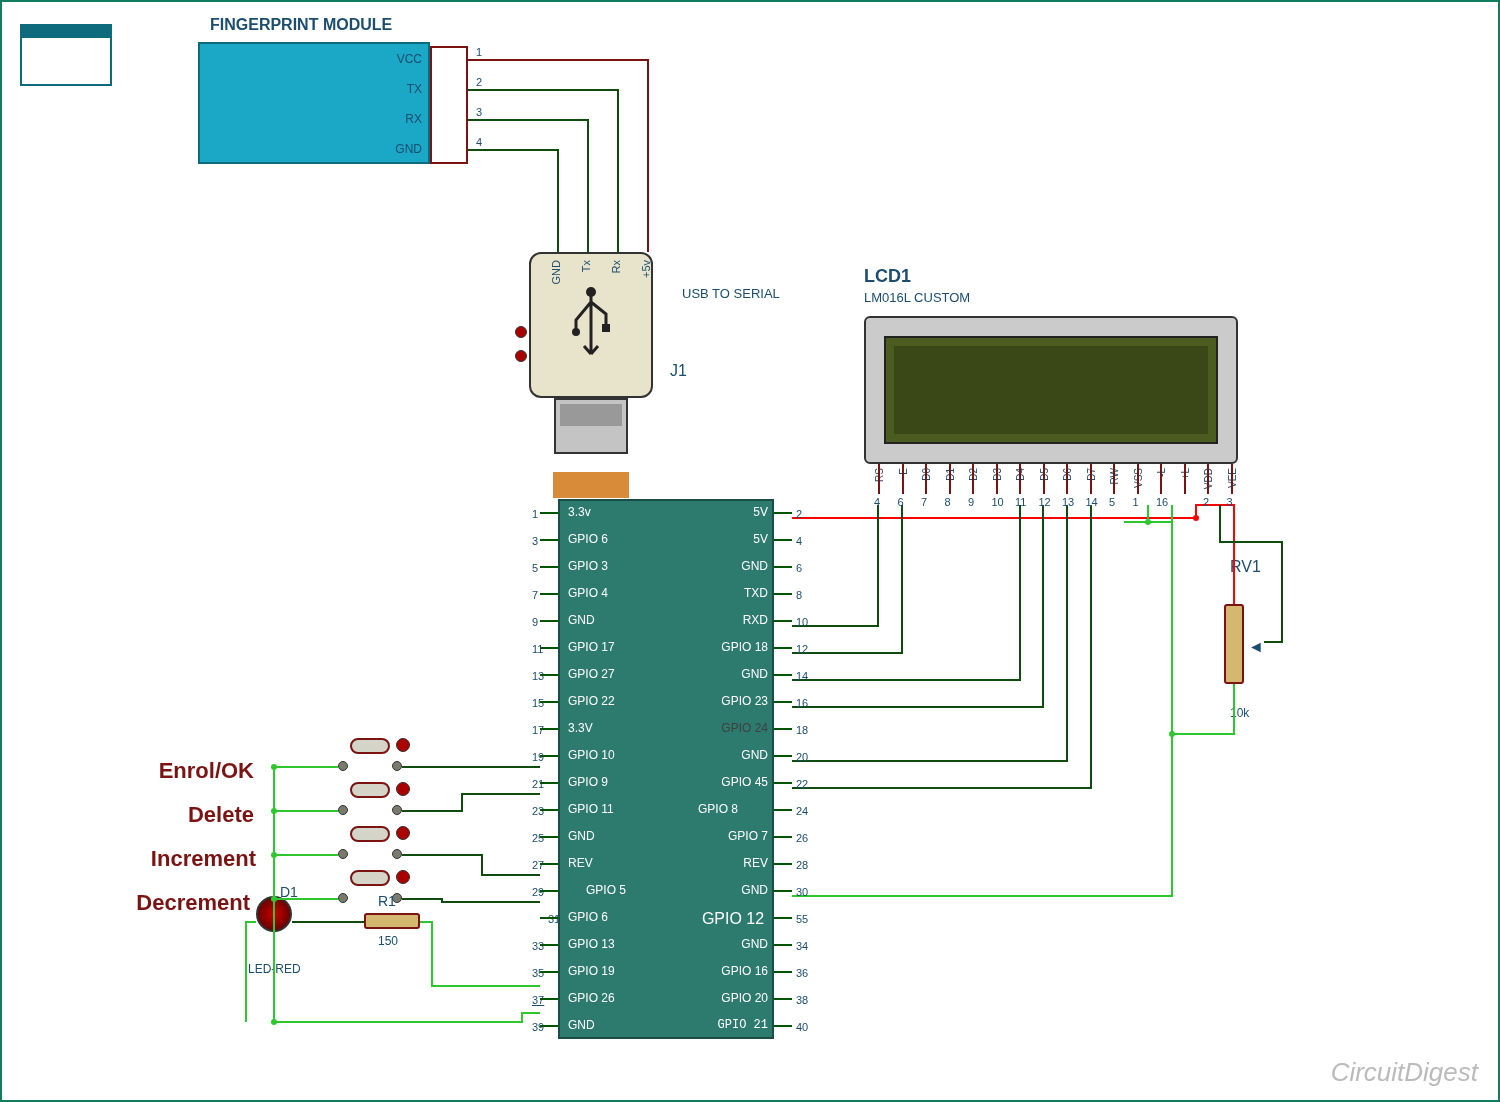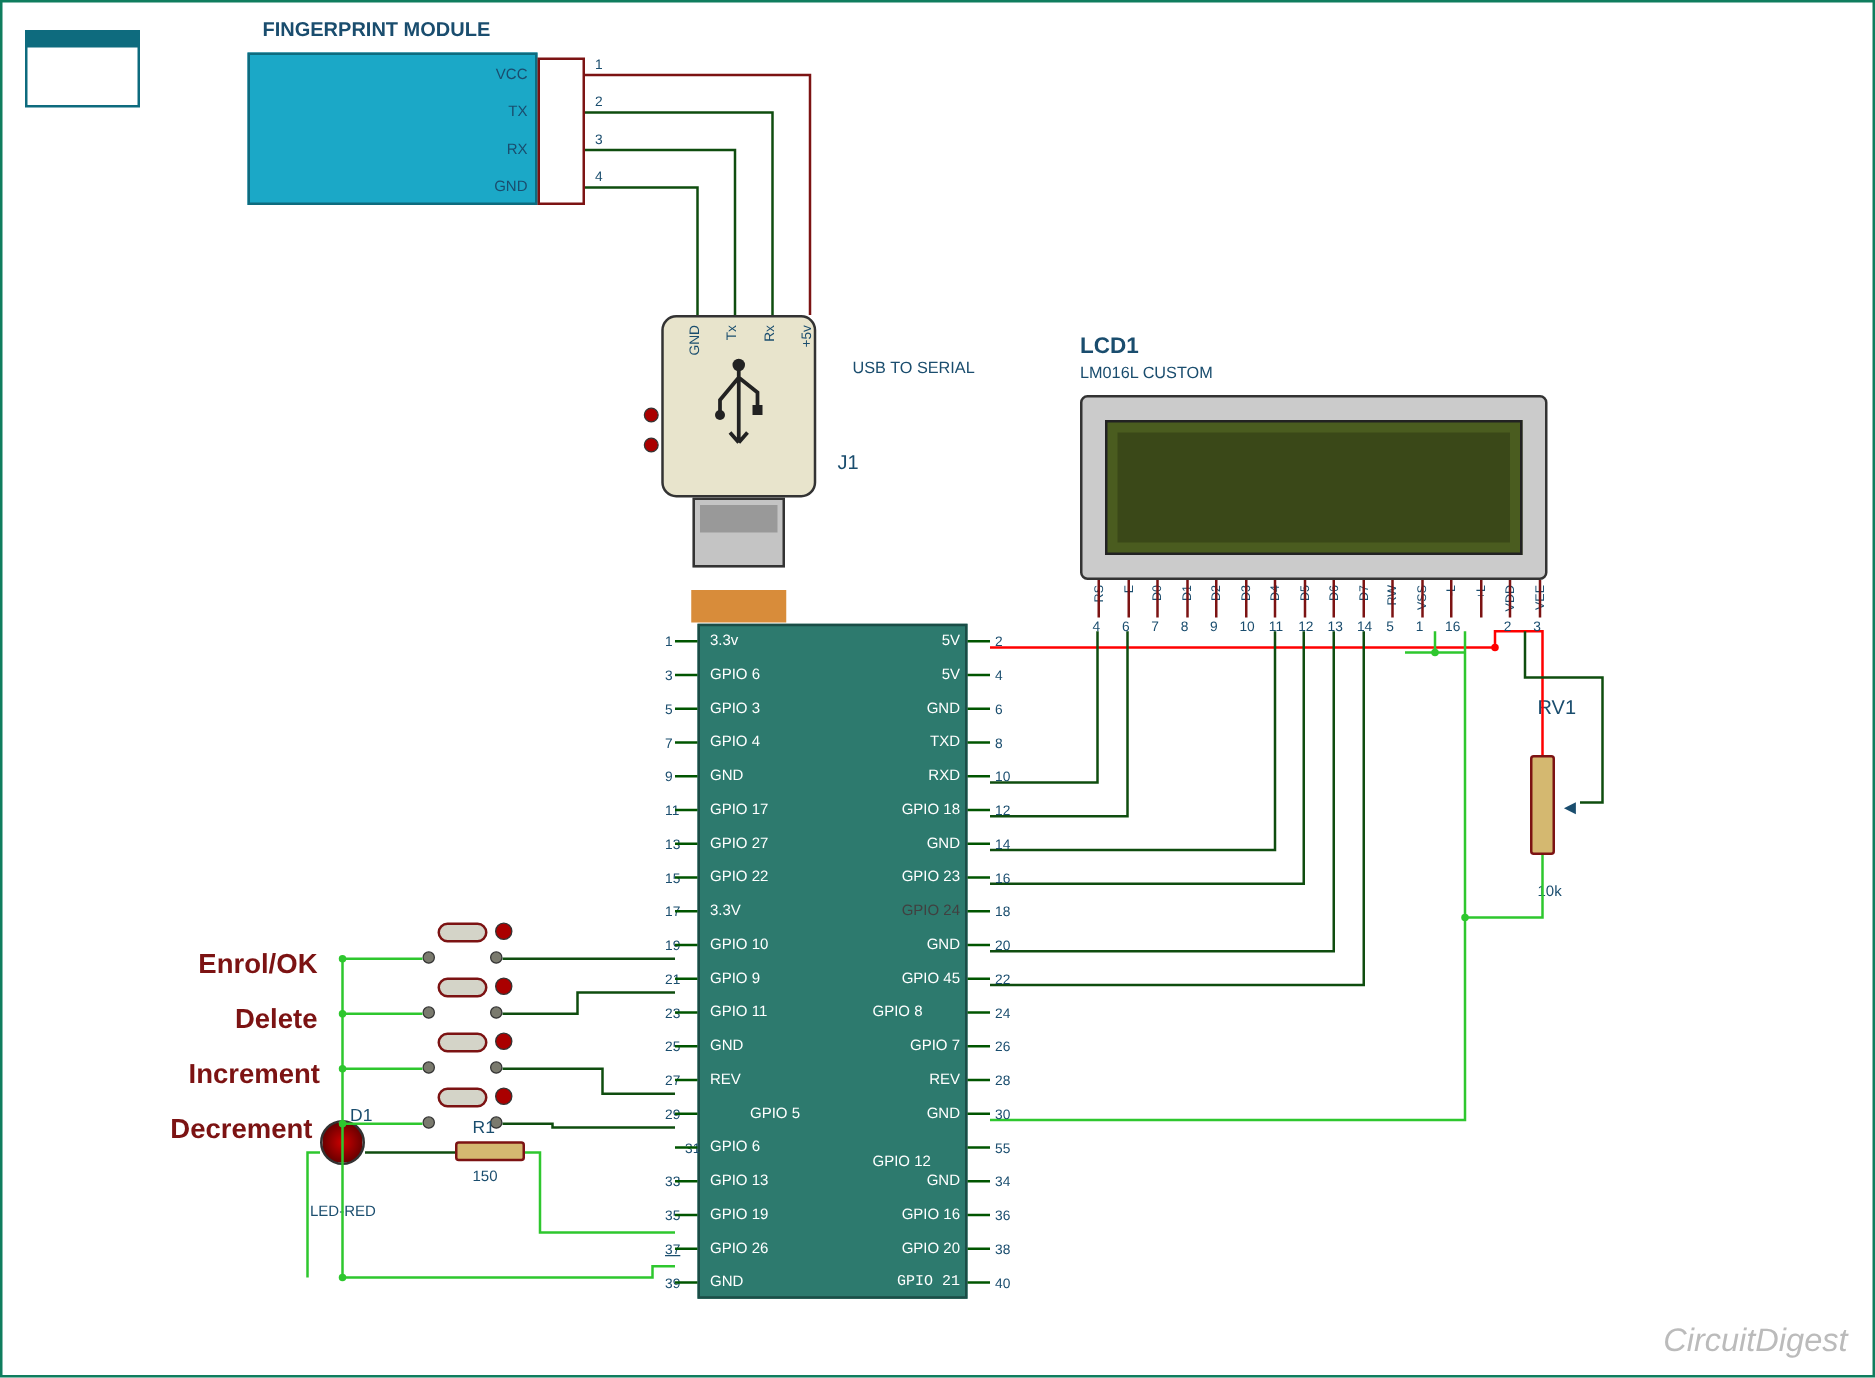--- a/index.html
+++ b/index.html
@@ -223,21 +223,21 @@
      <div style="position:absolute;left:538px;top:807px;width:18px;height:2px;background:#005500;"></div>
      <div class="label" style="left:566px;top:800px;color:#fff;font-size:12px;">GPIO 11</div>
     <div class="pin-num" style="left:530px;top:830px;">25</div>
      <div style="position:absolute;left:538px;top:834px;width:18px;height:2px;background:#005500;"></div>
      <div class="label" style="left:566px;top:827px;color:#fff;font-size:12px;">GND</div>
     <div class="pin-num" style="left:530px;top:857px;">27</div>
      <div style="position:absolute;left:538px;top:861px;width:18px;height:2px;background:#005500;"></div>
      <div class="label" style="left:566px;top:854px;color:#fff;font-size:12px;">REV</div>
     <div class="pin-num" style="left:530px;top:884px;">29</div>
      <div style="position:absolute;left:538px;top:888px;width:18px;height:2px;background:#005500;"></div>
-     <div class="label" style="left:598px;top:881px;color:#fff;font-size:12px;">GPIO 5</div>
+     <div class="label" style="left:584px;top:881px;color:#fff;font-size:12px;">GPIO 5</div>
     <div class="pin-num" style="left:546px;top:911px;">31</div>
      <div style="position:absolute;left:538px;top:915px;width:18px;height:2px;background:#005500;"></div>
      <div class="label" style="left:566px;top:908px;color:#fff;font-size:12px;">GPIO 6</div>
     <div class="pin-num" style="left:530px;top:938px;">33</div>
      <div style="position:absolute;left:538px;top:942px;width:18px;height:2px;background:#005500;"></div>
      <div class="label" style="left:566px;top:935px;color:#fff;font-size:12px;">GPIO 13</div>
     <div class="pin-num" style="left:530px;top:965px;">35</div>
      <div style="position:absolute;left:538px;top:969px;width:18px;height:2px;background:#005500;"></div>
      <div class="label" style="left:566px;top:962px;color:#fff;font-size:12px;">GPIO 19</div>
     <div class="pin-num" style="left:530px;top:992px;text-decoration:underline;">37</div>
@@ -288,21 +288,21 @@
      <div style="position:absolute;left:772px;top:834px;width:18px;height:2px;background:#005500;"></div>
      <div class="label" style="left:696px;top:827px;width:70px;text-align:right;color:#fff;font-size:12px;">GPIO 7</div>
     <div class="pin-num" style="left:794px;top:857px;">28</div>
      <div style="position:absolute;left:772px;top:861px;width:18px;height:2px;background:#005500;"></div>
      <div class="label" style="left:696px;top:854px;width:70px;text-align:right;color:#fff;font-size:12px;">REV</div>
     <div class="pin-num" style="left:794px;top:884px;">30</div>
      <div style="position:absolute;left:772px;top:888px;width:18px;height:2px;background:#005500;"></div>
      <div class="label" style="left:696px;top:881px;width:70px;text-align:right;color:#fff;font-size:12px;">GND</div>
     <div class="pin-num" style="left:794px;top:911px;">55</div>
      <div style="position:absolute;left:772px;top:915px;width:18px;height:2px;background:#005500;"></div>
-     <div class="label" style="left:696px;top:908px;width:70px;text-align:left;color:#fff;font-size:12px;margin-top:12px;">GPIO 12</div>
+     <div class="label" style="left:696px;top:908px;width:70px;text-align:center;color:#fff;font-size:16px;">GPIO 12</div>
     <div class="pin-num" style="left:794px;top:938px;">34</div>
      <div style="position:absolute;left:772px;top:942px;width:18px;height:2px;background:#005500;"></div>
      <div class="label" style="left:696px;top:935px;width:70px;text-align:right;color:#fff;font-size:12px;">GND</div>
     <div class="pin-num" style="left:794px;top:965px;">36</div>
      <div style="position:absolute;left:772px;top:969px;width:18px;height:2px;background:#005500;"></div>
      <div class="label" style="left:696px;top:962px;width:70px;text-align:right;color:#fff;font-size:12px;">GPIO 16</div>
     <div class="pin-num" style="left:794px;top:992px;">38</div>
      <div style="position:absolute;left:772px;top:996px;width:18px;height:2px;background:#005500;"></div>
      <div class="label" style="left:696px;top:989px;width:70px;text-align:right;color:#fff;font-size:12px;">GPIO 20</div>
     <div class="pin-num" style="left:794px;top:1019px;">40</div>

